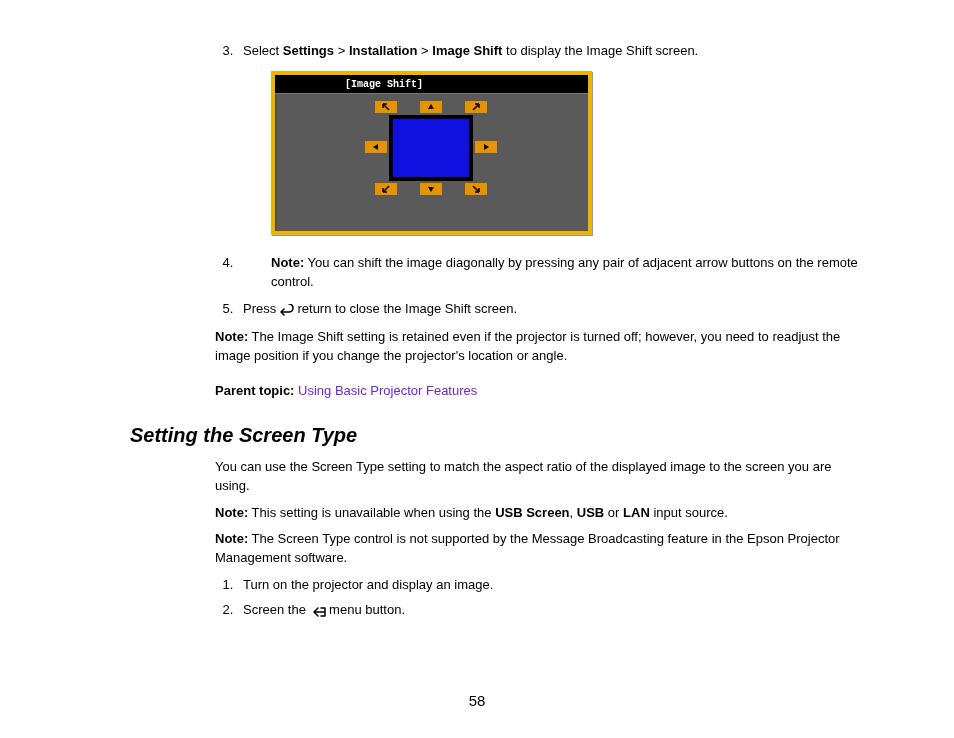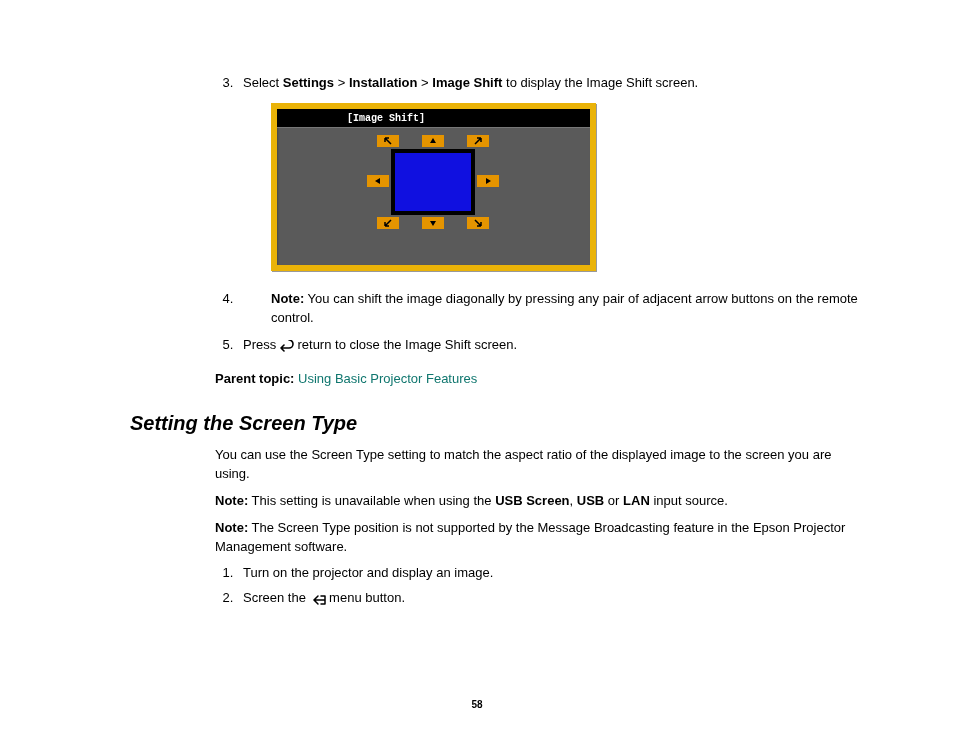--- a/index.html
+++ b/index.html
@@ -9,41 +9,41 @@
     font-family: Arial, Helvetica, sans-serif;
     font-size: 13px;
     color: #000;
     line-height: 1.45;
   }
   .page {
     width: 954px;
     height: 738px;
     position: relative;
     box-sizing: border-box;
-    padding: 74px 60px 0 130px;
+    padding: 42px 60px 0 130px;
     border-radius: 26px;
   }
   .content {
     margin-left: 85px;
     margin-right: 30px;
   }
   ol {
     margin: 0 0 10px 0;
     padding-left: 22px;
   }
   ol li {
     margin-bottom: 6px;
     padding-left: 6px;
   }
   .diagram {
     margin: 10px 0 18px 28px;
     width: 313px;
     height: 156px;
     background: #5a5a5a;
-    border: 6px solid #eab308;
+    border: 4px solid #eab308;
     position: relative;
     box-shadow: 1px 1px 2px rgba(0,0,0,0.2) inset, 1px 1px 0 #999;
   }
   .diagram .title-bar {
     background: #000;
     height: 18px;
     border-bottom: 1px solid #777;
   }
   .diagram .title-text {
     color: #fff;
@@ -100,36 +100,36 @@
     margin-bottom: 8px;
   }
   .para {
     margin: 8px 0;
   }
   .parent-topic {
     margin-top: 16px;
     margin-bottom: 20px;
   }
   .link {
-    color: #0f766e;
+    color: #6d28d9;
   }
   .h2 {
     font-size: 20px;
     font-weight: bold;
     margin: 18px 0 8px -85px;
     font-style: italic;
   }
   .page-num {
     position: absolute;
     bottom: 26px;
     left: 0;
     width: 100%;
     text-align: center;
-    font-size: 10px;
-    font-weight: bold;
+    font-size: 15px;
+    font-weight: normal;
   }
   .return-icon {
     display: inline-block;
     vertical-align: middle;
     width: 14px;
     height: 12px;
   }
   .menu-icon {
     display: inline-block;
     vertical-align: middle;
@@ -203,35 +203,38 @@
         </div>
       </li>
 
       <li value="5">
         <span>Press </span><span class="return-icon"><svg width="14" height="12" viewBox="0 0 14 12">
               <path d="M4 5 L1 8 L4 11 M1 8 L9 8 A4 4 0 0 0 9 0" stroke="#000" stroke-width="1.6" fill="none" stroke-linecap="round" stroke-linejoin="round"></path>
             </svg></span><span> return to close the Image Shift screen.</span>
       </li>
     </ol>
 
+    <div class="para">
+      <b>Note:</b><span> The Image Shift setting is retained even if the projector is turned off; however, you need to readjust the image position if you change the projector's location or angle.</span>
+    </div>
 
     <div class="parent-topic">
       <b>Parent topic:</b><span class="link"> Using Basic Projector Features</span>
     </div>
 
     <div class="h2">Setting the Screen Type</div>
 
     <div class="para">You can use the Screen Type setting to match the aspect ratio of the displayed image to the screen you are using.</div>
 
     <div class="para">
       <b>Note:</b><span> This setting is unavailable when using the </span><b>USB Screen</b><span>, </span><b>USB</b><span> or </span><b>LAN</b><span> input source.</span>
     </div>
 
     <div class="para">
-      <b>Note:</b><span> The Screen Type position is not supported by the Message Broadcasting feature in the Epson Projector Management software.</span>
+      <b>Note:</b><span> The Screen Type control is not supported by the Message Broadcasting feature in the Epson Projector Management software.</span>
     </div>
 
     <ol>
       <li>
         <span>Turn on the projector and display an image.</span>
       </li>
       <li>
         <span>Screen the </span><span class="menu-icon"><svg width="16" height="12" viewBox="0 0 16 12">
               <path d="M8 2 L4 6 L8 10 M4 6 L15 6 M15 2 L15 10 M11 2 L15 2 M11 10 L15 10" stroke="#000" stroke-width="1.5" fill="none" stroke-linecap="round"></path>
             </svg></span><span> menu button.</span>

